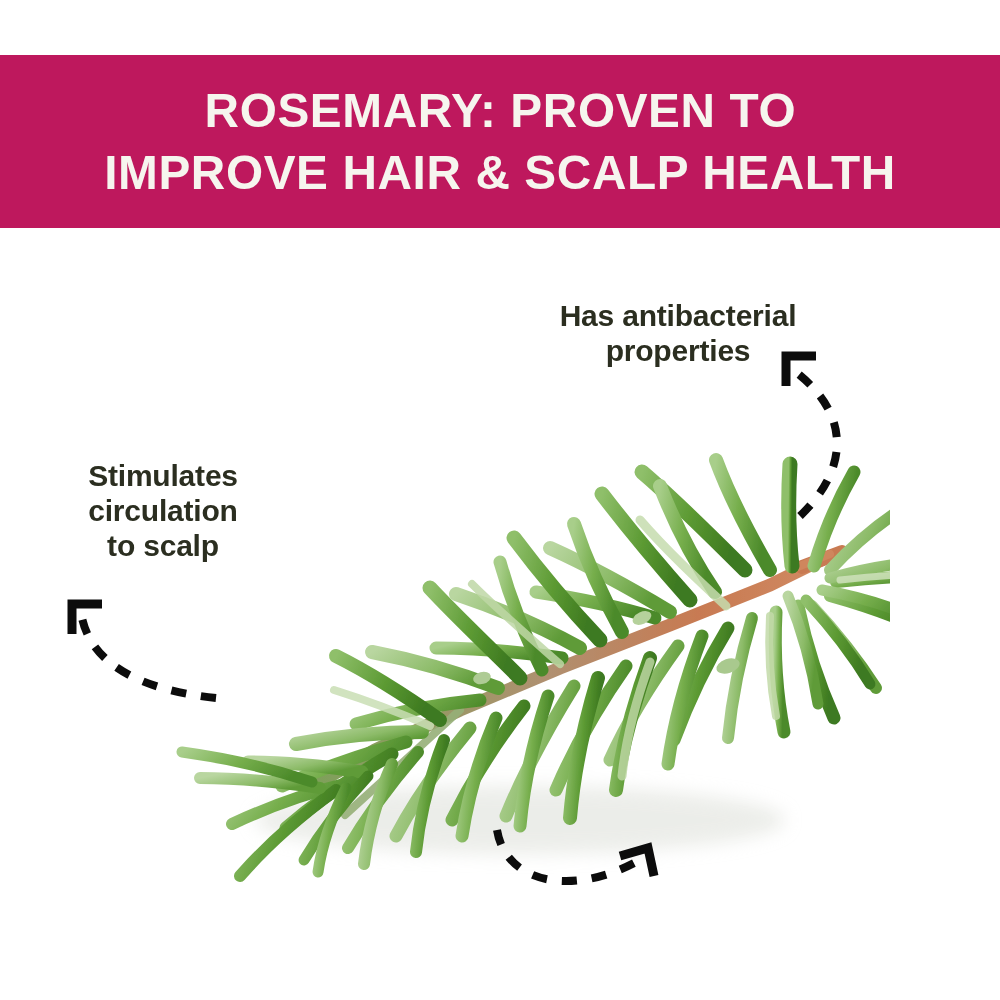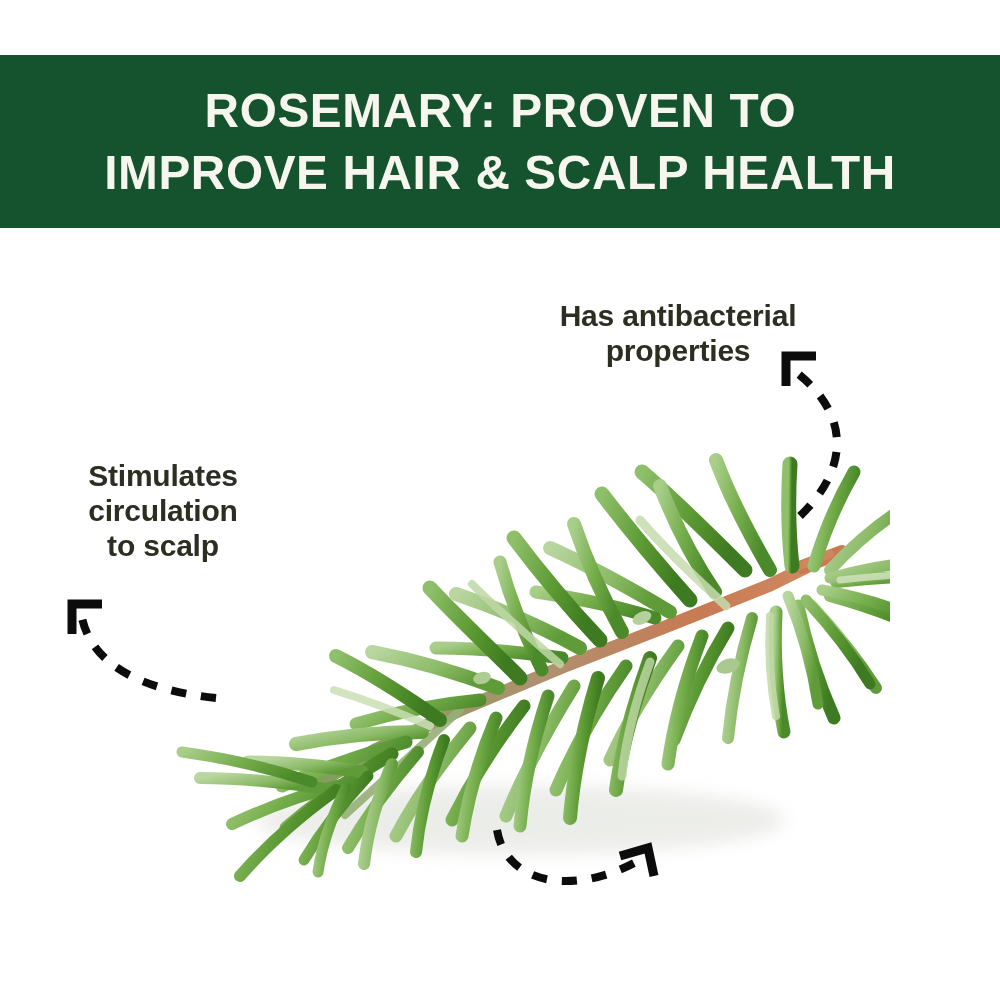--- a/index.html
+++ b/index.html
@@ -18,21 +18,21 @@
     -webkit-font-smoothing: antialiased;
   }
 
   
   .banner {
     position: absolute;
     left: 0;
     top: 55px;
     width: 1000px;
     height: 173px;
-    background: #14532d;
+    background: #be185d;
     display: flex;
     flex-direction: column;
     align-items: center;
     justify-content: center;
     box-sizing: border-box;
   }
   .banner-line {
     color: #F6F5EE;
     font-family: "Liberation Sans", sans-serif;
     font-weight: bold;

